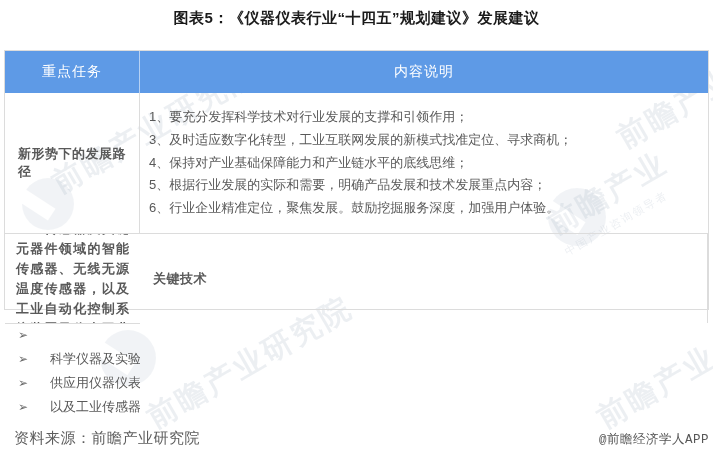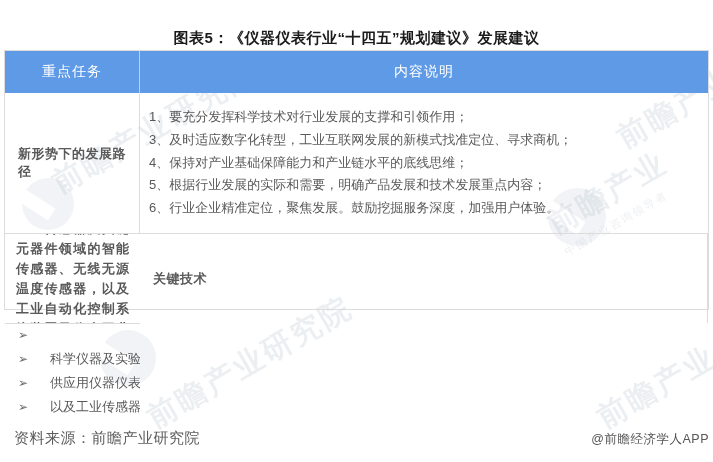--- a/index.html
+++ b/index.html
@@ -20,21 +20,20 @@
     overflow: hidden;
   }
   .page-title {
     position: absolute;
     top: 9px; left: 0; right: 0;
     text-align: center;
     font-size: 15px;
     font-weight: bold;
     color: var(--title-text);
     letter-spacing: 0.5px;
-    margin-top: 20px;
   }
   .report-table {
     position: absolute;
     left: 4px; top: 50px;
     width: 705px; height: 260px;
     border: 1px solid var(--border);
     display: grid;
     grid-template-columns: 135px 1fr;
     grid-template-rows: 42px 140px 90px 96px;
     font-size: 13px;
@@ -95,20 +94,21 @@
     font-size: 15px;
     color: #5d5d5d;
     letter-spacing: 0.5px;
   }
   .footer-brand {
     position: absolute;
     right: 4px; top: 431px;
     font-size: 12.5px;
     color: #565656;
     letter-spacing: 0.5px;
+    font-family: Liberation Mono, monospace;
   }
   
   .wm { position: absolute; pointer-events: none; }
   .wm-text {
     color: #8fa0b5;
     opacity: 0.16;
     transform: rotate(-30deg);
     transform-origin: left center;
     white-space: nowrap;
   }

